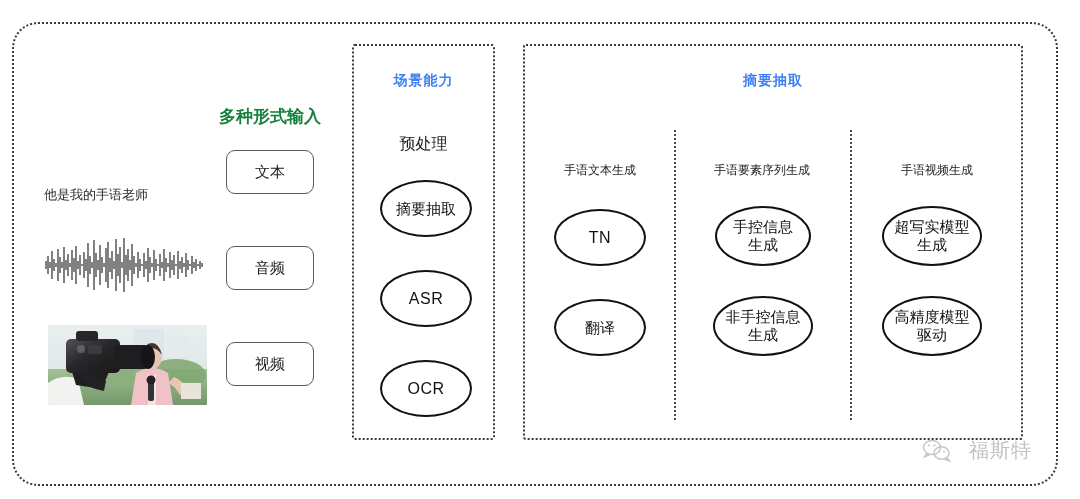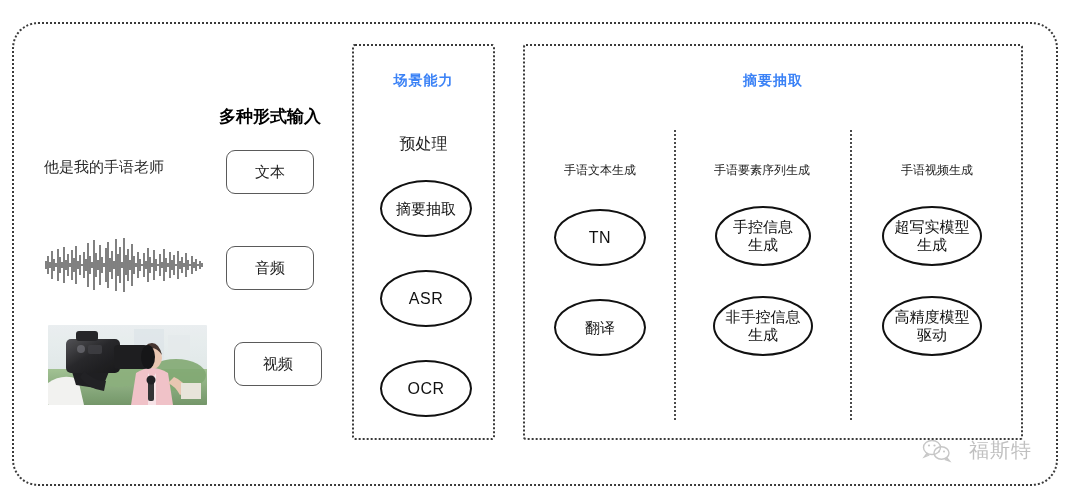--- a/index.html
+++ b/index.html
@@ -107,28 +107,29 @@
     display: block;
     padding: 0 4px;
   }
   .ellipse.latin span { font-size: 16px; letter-spacing: 0.5px; }
 
   
   .input-heading {
     position: absolute;
     font-size: 17px;
     font-weight: bold;
-    color: #000000;
+    color: #15803d;
     white-space: nowrap;
   }
   .sample-text {
     position: absolute;
-    font-size: 15px;
+    font-size: 13px;
     color: #2b2b2b;
     white-space: nowrap;
+    margin-top: 28px;
   }
   .pill {
     position: absolute;
     border: 1.6px solid #5a5a5a;
     border-radius: 9px;
     box-sizing: border-box;
     display: flex;
     align-items: center;
     justify-content: center;
     background: #ffffff;
@@ -309,21 +310,21 @@
       <rect x="0" y="0" width="159" height="80" fill="#ffffff" opacity="0.05"></rect>
     </svg>
   </div>
 
   <div class="pill" style="left:226px; top:150px; width:88px; height:44px;">
     <span>文本</span>
   </div>
   <div class="pill" style="left:226px; top:246px; width:88px; height:44px;">
     <span>音频</span>
   </div>
-  <div class="pill" style="left:226px; top:342px; width:88px; height:44px;margin-left:8px;">
+  <div class="pill" style="left:226px; top:342px; width:88px; height:44px;">
     <span>视频</span>
   </div>
 
   <div class="panel" id="panel-scene">
     <div class="panel-title">场景能力</div>
 
     <div class="sub-label" style="top:88px;">预处理</div>
 
     <div class="ellipse" style="left:26px; top:134px; width:92px; height:57px;">
       <span>摘要抽取</span>

